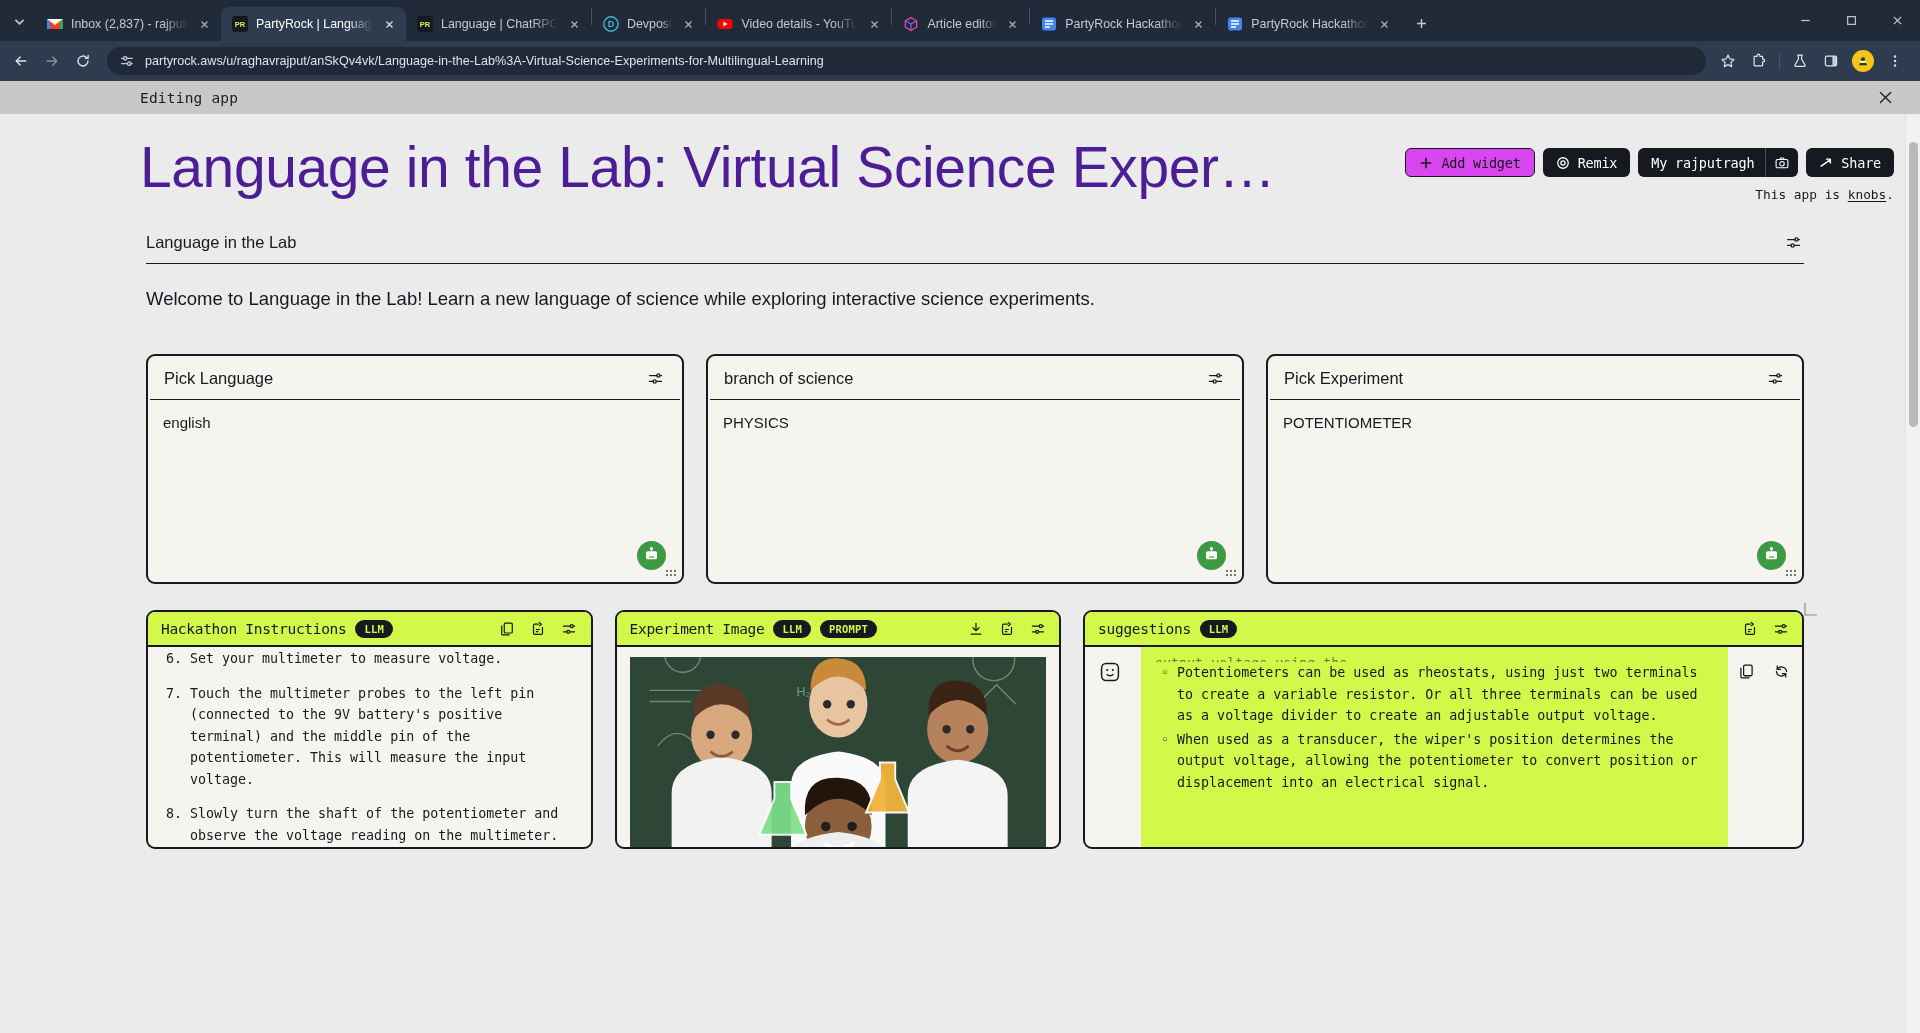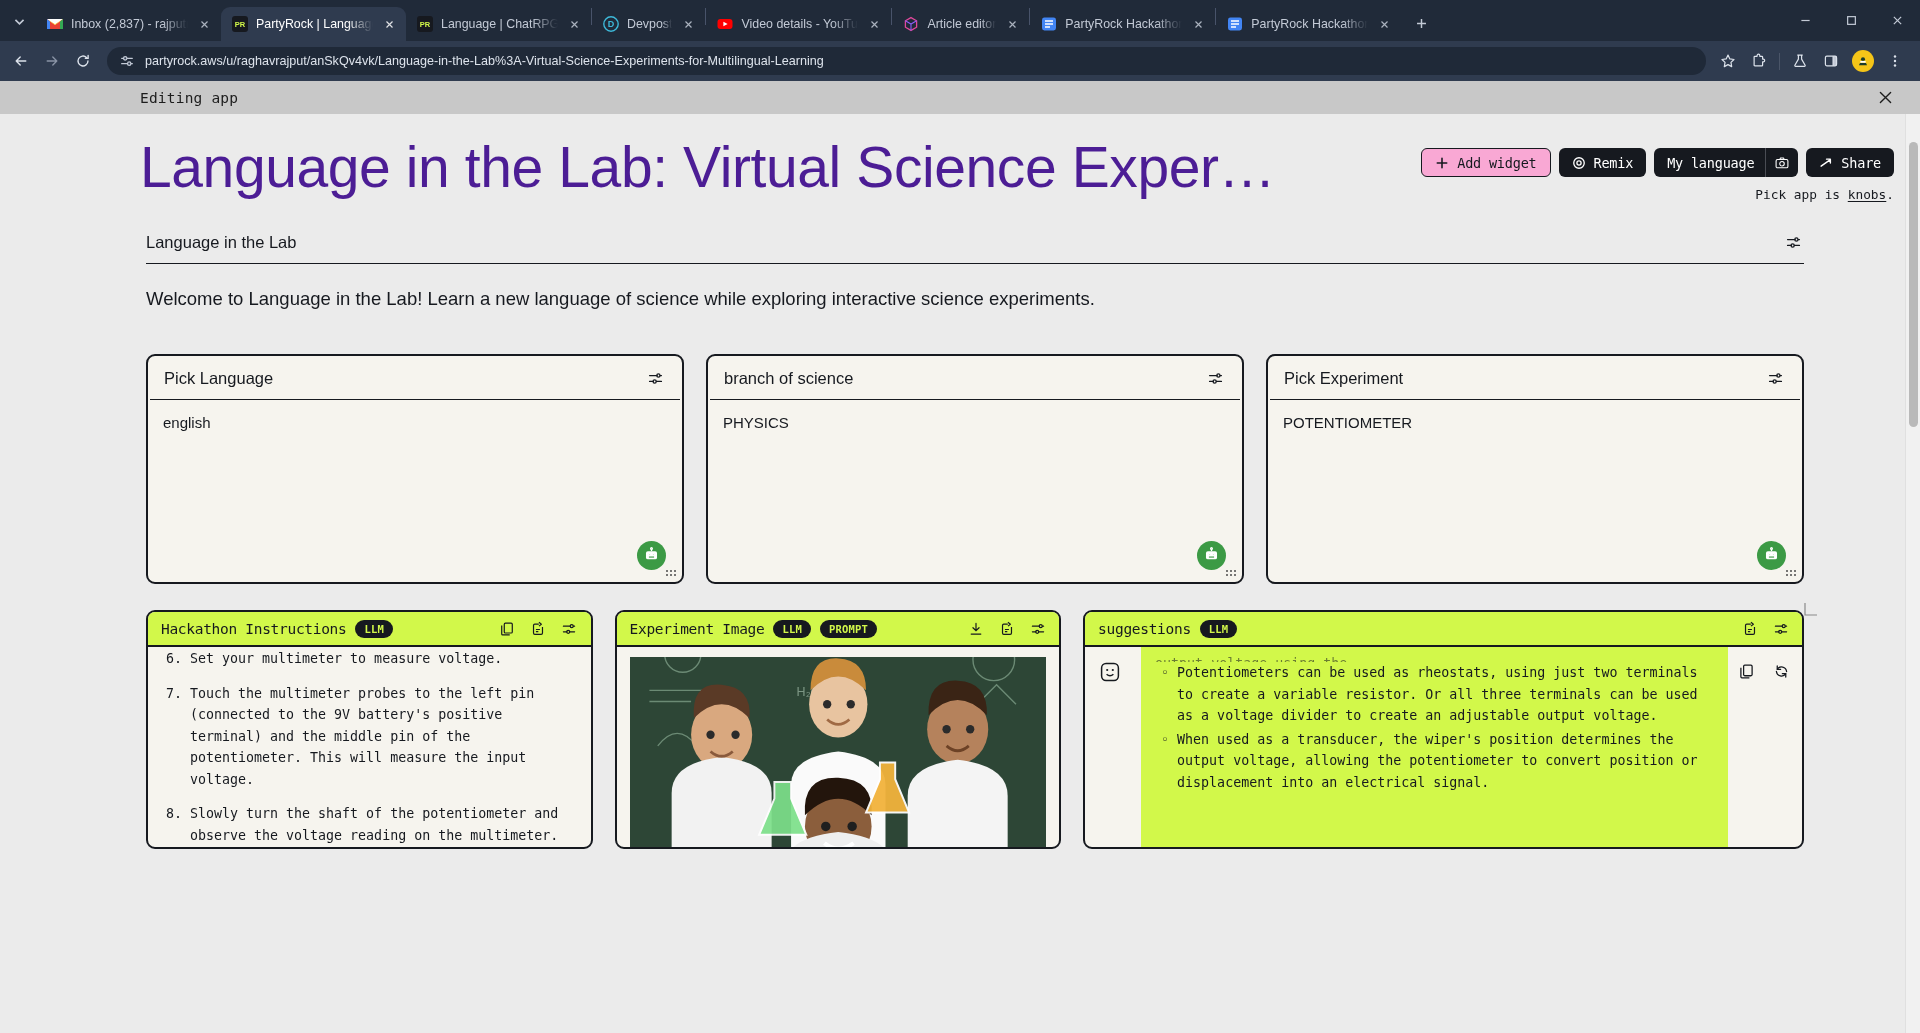--- a/index.html
+++ b/index.html
@@ -157,21 +157,21 @@
     border-radius: 6px;
     height: 29px;
     display: flex;
     align-items: center;
     gap: 8px;
     padding: 0 13px;
     white-space: nowrap;
     letter-spacing: -.2px;
   }
   .btn svg { width: 14px; height: 14px; flex: none; }
-  .btn-light { background: #f9a8d4; color: #16191f; border: 1.4px solid #16191f; }
+  .btn-light { background: #d946ef; color: #16191f; border: 1.4px solid #16191f; }
   .btn-dark { background: #16191f; color: #ffffff; }
   .btn-snap { border-radius: 6px 0 0 6px; padding-right: 11px; }
   .btn-cam { border-radius: 0 6px 6px 0; padding: 0 9px; margin-left: -8px; border-left: 1px solid #4a4d54; }
   .app-public {
     font-family: "DejaVu Sans Mono", monospace;
     font-size: 12.8px;
     color: #16191f;
     margin-top: 10px;
   }
   .app-public u { text-underline-offset: 2px; }
@@ -555,38 +555,38 @@
                 <span>Add widget</span>
               </div>
               <div class="btn btn-dark">
                 <svg viewBox="0 0 16 16" fill="none" stroke="#ffffff" stroke-width="1.5">
                     <circle cx="8" cy="8" r="6"></circle>
                     <circle cx="8" cy="8" r="2.4"></circle>
                   </svg>
                 <span>Remix</span>
               </div>
               <div class="btn btn-dark btn-snap">
-                <span>My language</span>
+                <span>My rajputragh</span>
               </div>
               <div class="btn btn-dark btn-cam">
                 <svg viewBox="0 0 18 16" fill="none" stroke="#ffffff" stroke-width="1.4">
                     <rect x="1.4" y="3.6" width="15.2" height="10.6" rx="1.8"></rect>
                     <path d="M6 3.6l1.2-2h3.6l1.2 2"></path>
                     <circle cx="9" cy="9" r="2.9"></circle>
                   </svg>
               </div>
               <div class="btn btn-dark">
                 <svg viewBox="0 0 16 16" fill="none" stroke="#ffffff" stroke-width="1.6" stroke-linecap="round" stroke-linejoin="round">
                     <path d="M2.4 11.6L13 4.2M8.6 3.6H13v4.4"></path>
                   </svg>
                 <span>Share</span>
               </div>
             </div>
             <div class="app-public">
-              <span>Pick app is </span><u>knobs</u><span>.</span>
+              <span>This app is </span><u>knobs</u><span>.</span>
             </div>
           </div>
         </div>
 
         <div class="sec-head">
           <div class="sec-head-row">
             <span class="sec-head-title">Language in the Lab</span>
             <span class="icon-btn gear">
               <svg viewBox="0 0 20 20" fill="none" stroke="#16191f" stroke-width="1.5" stroke-linecap="round">
                 <path d="M3 6.5h9M15.5 6.5h1.5M3 13.5h4.5M11 13.5h6"></path>

